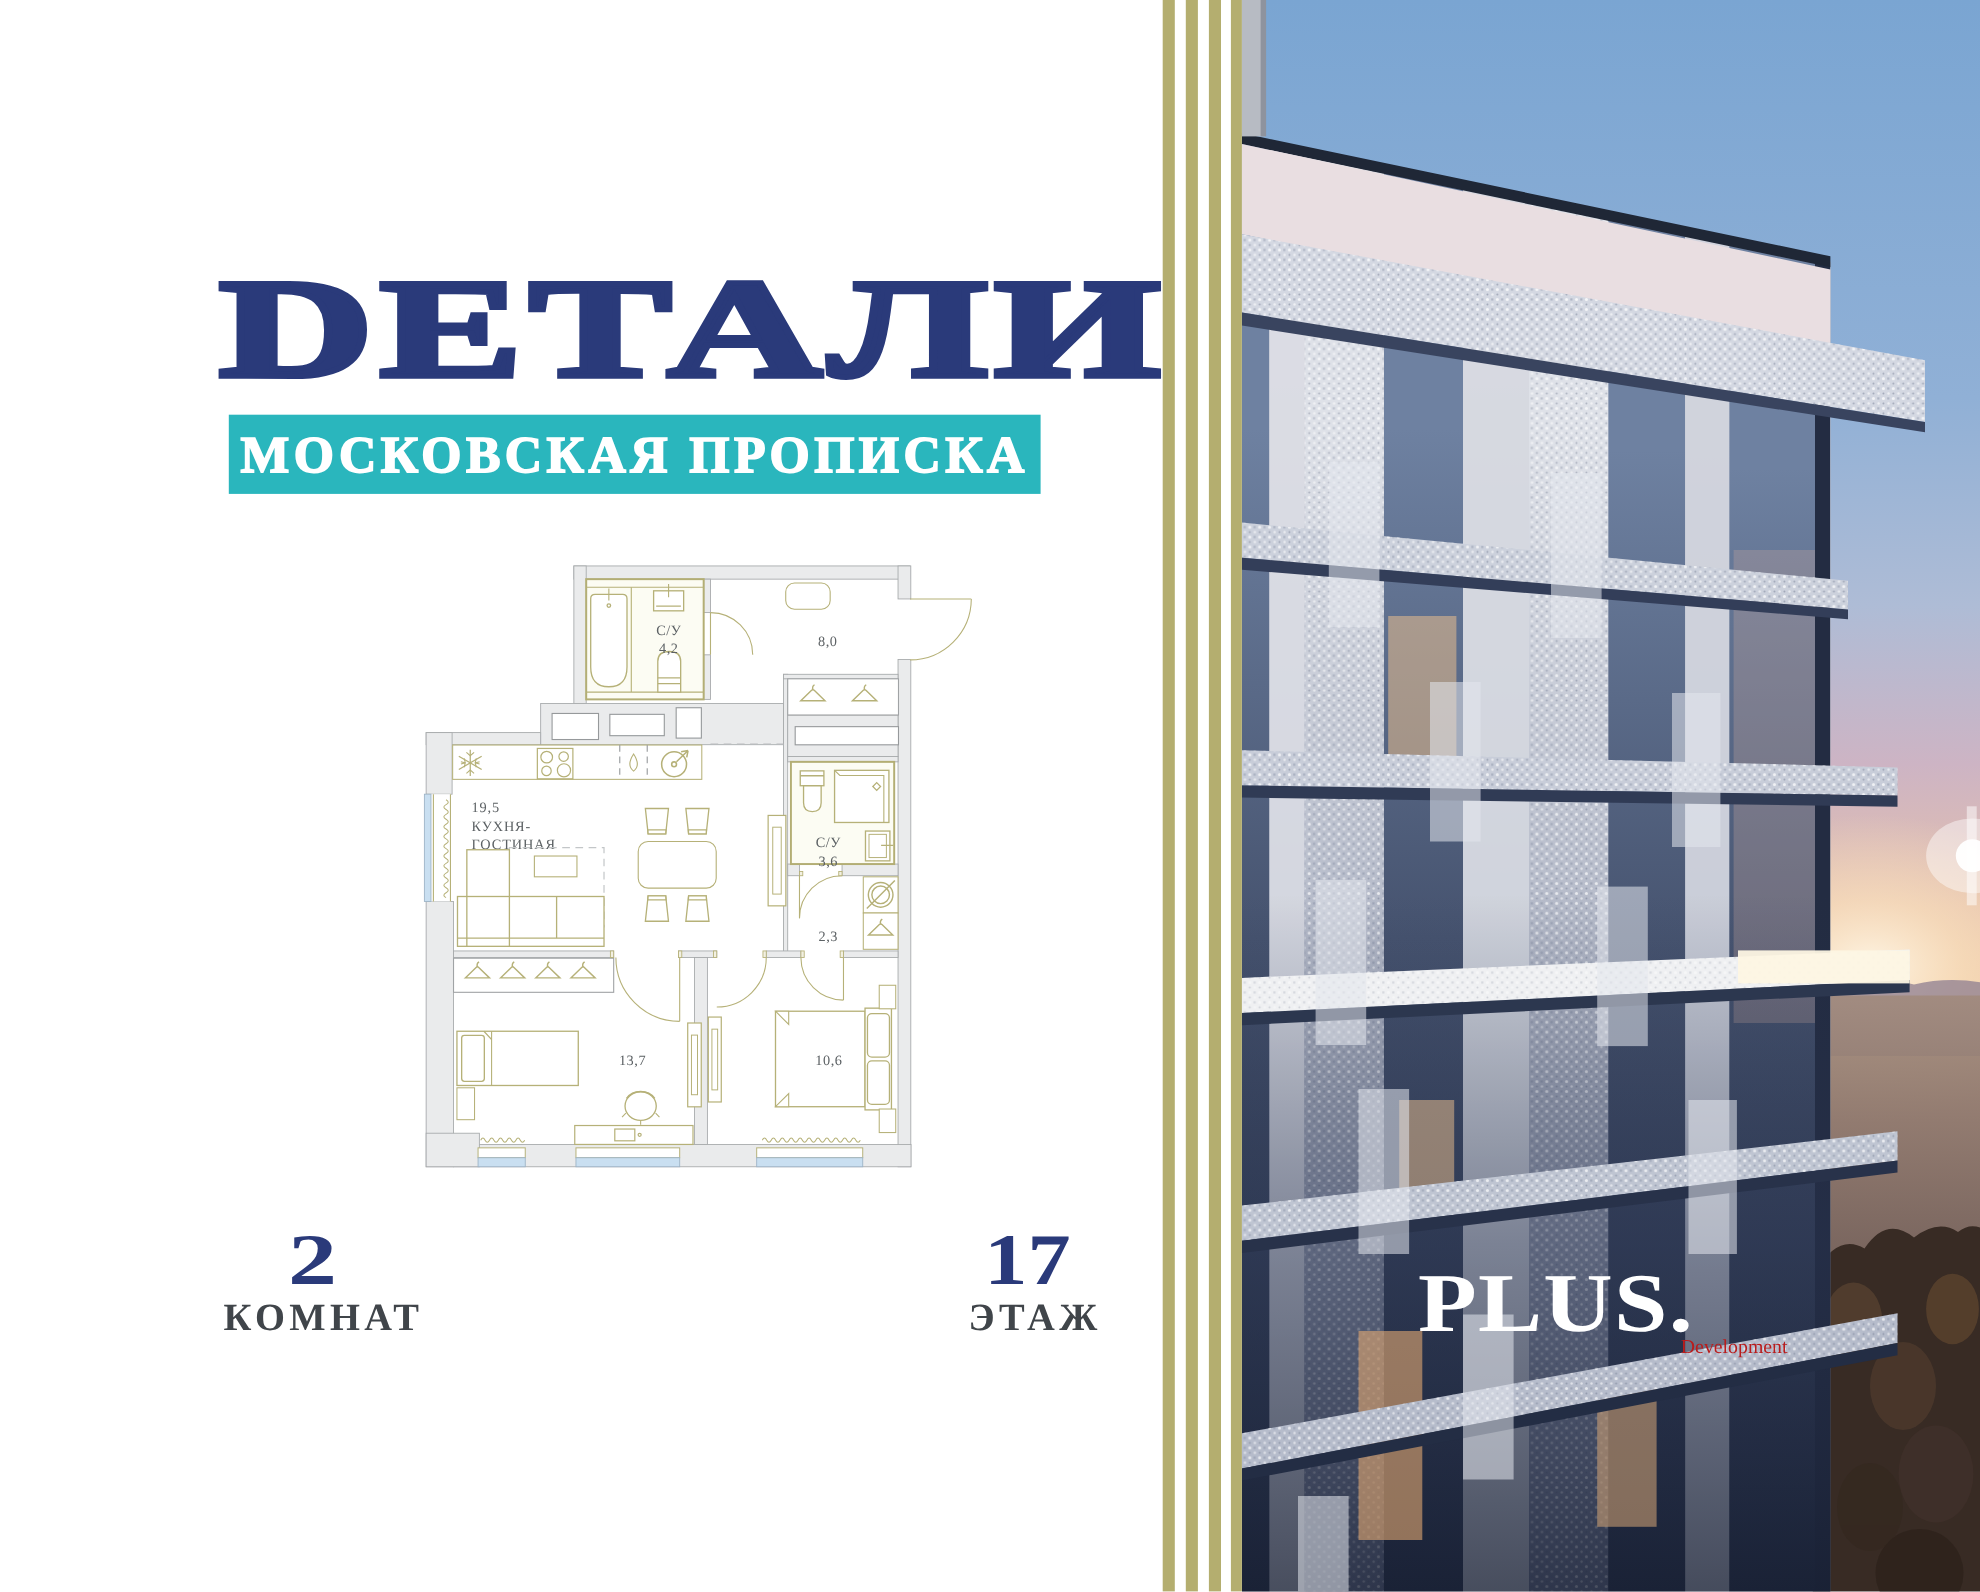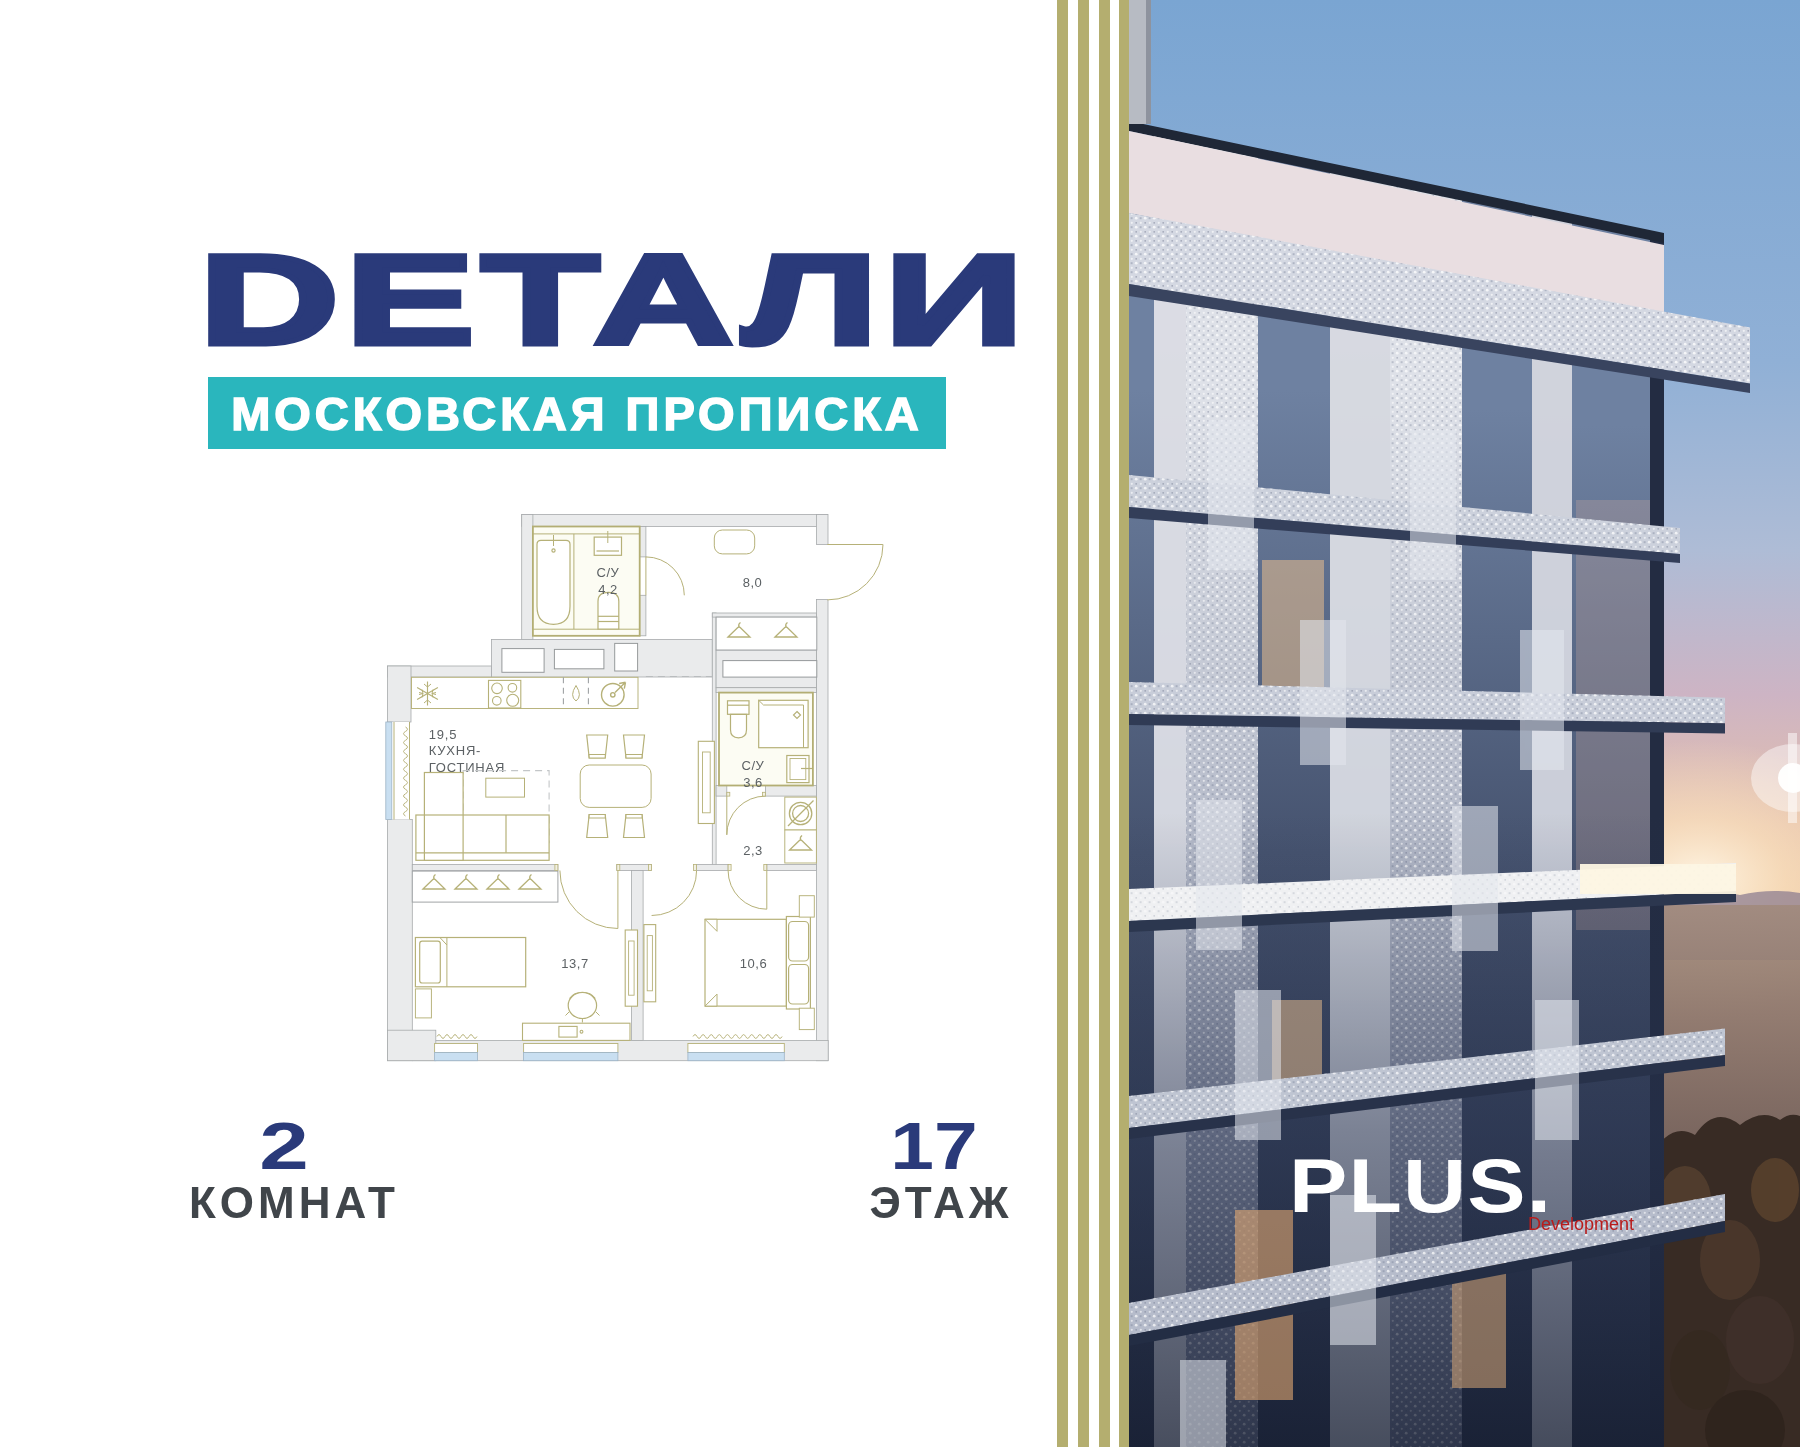--- a/index.html
+++ b/index.html
@@ -1,21 +1,21 @@
 <!DOCTYPE html>
 <html><head>
 <meta charset="utf-8">
 <style>
 html,body{margin:0;padding:0}
-.page{position:relative;width:1800px;height:1447px;background:#ffffff;overflow:hidden;font-family:Liberation Sans, sans-serif}
+.page{position:relative;width:1800px;height:1447px;background:#ffffff;overflow:hidden;font-family:Liberation Serif, serif}
 .title{position:absolute;left:199px;top:226px;color:#2a3a7a;font-weight:bold;font-size:128px;letter-spacing:4px;transform:scaleX(1.517);transform-origin:left top;white-space:nowrap;-webkit-text-stroke:5px #2a3a7a}
 .band{position:absolute;left:208px;top:377px;width:738px;height:72px;background:#2ab6bd;color:#fff;font-weight:bold;font-size:47px;letter-spacing:4px;text-align:center;line-height:74px;white-space:nowrap;-webkit-text-stroke:1.6px #ffffff}
 .stat{position:absolute;text-align:center;white-space:nowrap}
 .stat .num{color:#2a3a7a;font-weight:bold;font-size:66px;line-height:58px;transform-origin:center top}
-.stat .lbl{color:#40454a;font-weight:bold;font-size:44px;letter-spacing:4px;margin-top:3px}
+.stat .lbl{color:#40454a;font-weight:bold;font-size:35px;letter-spacing:4px;margin-top:3px}
 .stripe{position:absolute;top:0;height:1447px;background:#b4ae6f}
 .pluslogo{position:absolute;left:1289px;top:1142px;color:#ffffff;font-weight:bold;font-size:76px;letter-spacing:1px;transform:scaleX(1.15);transform-origin:left top;white-space:nowrap}
 .plusdev{position:absolute;left:1528px;top:1214px;color:#b91c1c;font-size:18px;white-space:nowrap}
 </style>
 </head>
 <body>
 <div class="page">
 
 <div class="title">DЕТАЛИ</div>
 

